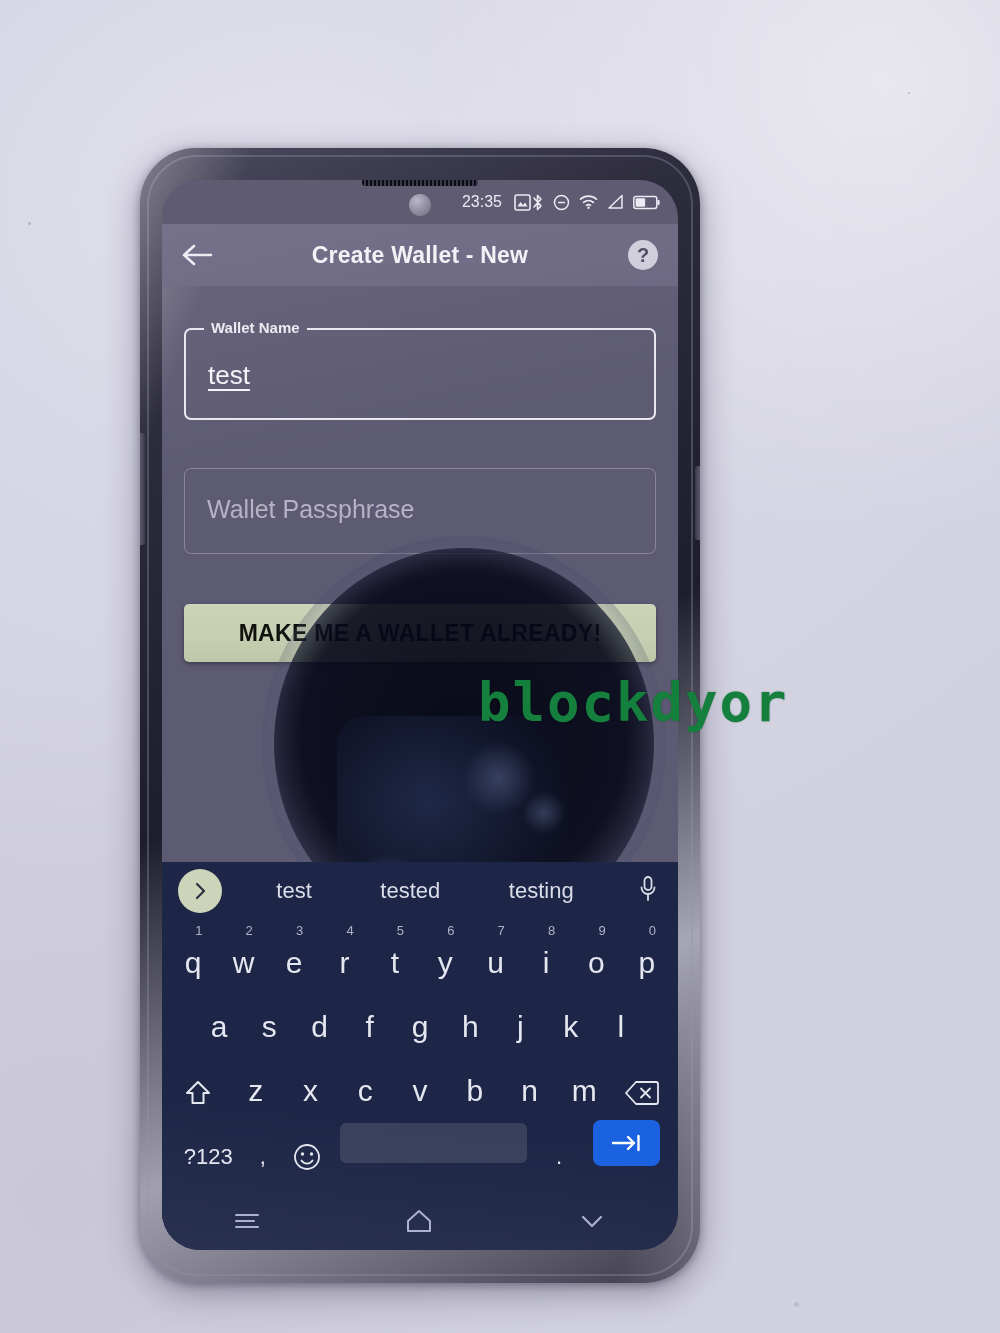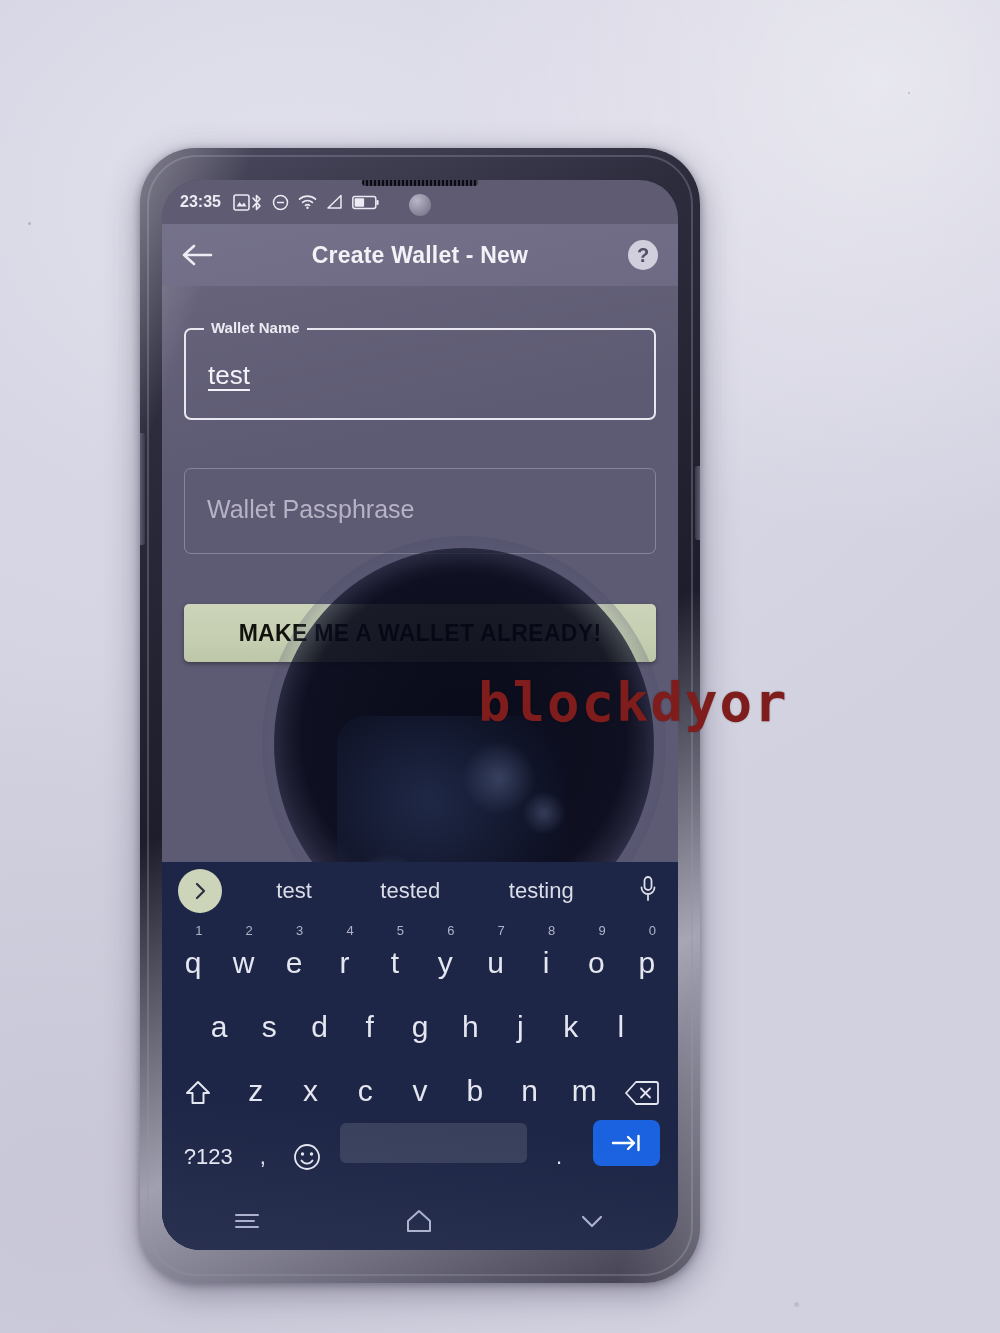--- a/index.html
+++ b/index.html
@@ -77,25 +77,25 @@
     position:absolute; left:50%; top:14px; transform:translateX(-50%);
     width:22px; height:22px; border-radius:50%;
     background: radial-gradient(circle at 35% 30%, #b9b6c8, #8b889c 60%, #6e6b80);
     z-index:36;
   }
 
   
   .statusbar{
     position:absolute; left:0; top:0; width:100%; height:44px;
     background:#5e5b73;
-    display:flex; align-items:center; justify-content:flex-start;
+    display:flex; align-items:center; justify-content:flex-end;
     padding: 0 18px;
     z-index: 30;
     color:#eceaf2;
-    font-size:16px; font-weight:bold;
+    font-size:16px; font-weight:normal;
   }
   .sb-left{ display:flex; align-items:center; gap:12px; }
   .sb-right{ display:flex; align-items:center; gap:9px; }
   .sb-icon svg{ display:block; }
 
   
   .appbar{
     position:absolute; left:0; top:44px; width:100%; height:62px;
     background:#6a6681;
     display:flex; align-items:center;
@@ -252,21 +252,21 @@
     position:absolute; inset:0; z-index:25; pointer-events:none;
     background:
       linear-gradient(168deg, rgba(255,255,255,.085) 0%, rgba(255,255,255,0) 26%),
       linear-gradient(6deg, rgba(255,255,255,.05) 0%, rgba(255,255,255,0) 14%);
   }
 
   
   .watermark{
     position:absolute; z-index:60;
     left:478px; top:676px;
-    color:#7f1d1d;
+    color:#15803d;
     font-family:"DejaVu Sans Mono", monospace;
     font-size:54px;
     font-weight:bold;
     letter-spacing:2px;
     line-height:1;
     text-shadow: 0 0 2px rgba(0,0,0,.25);
   }
 
   
   .btn-vol{

